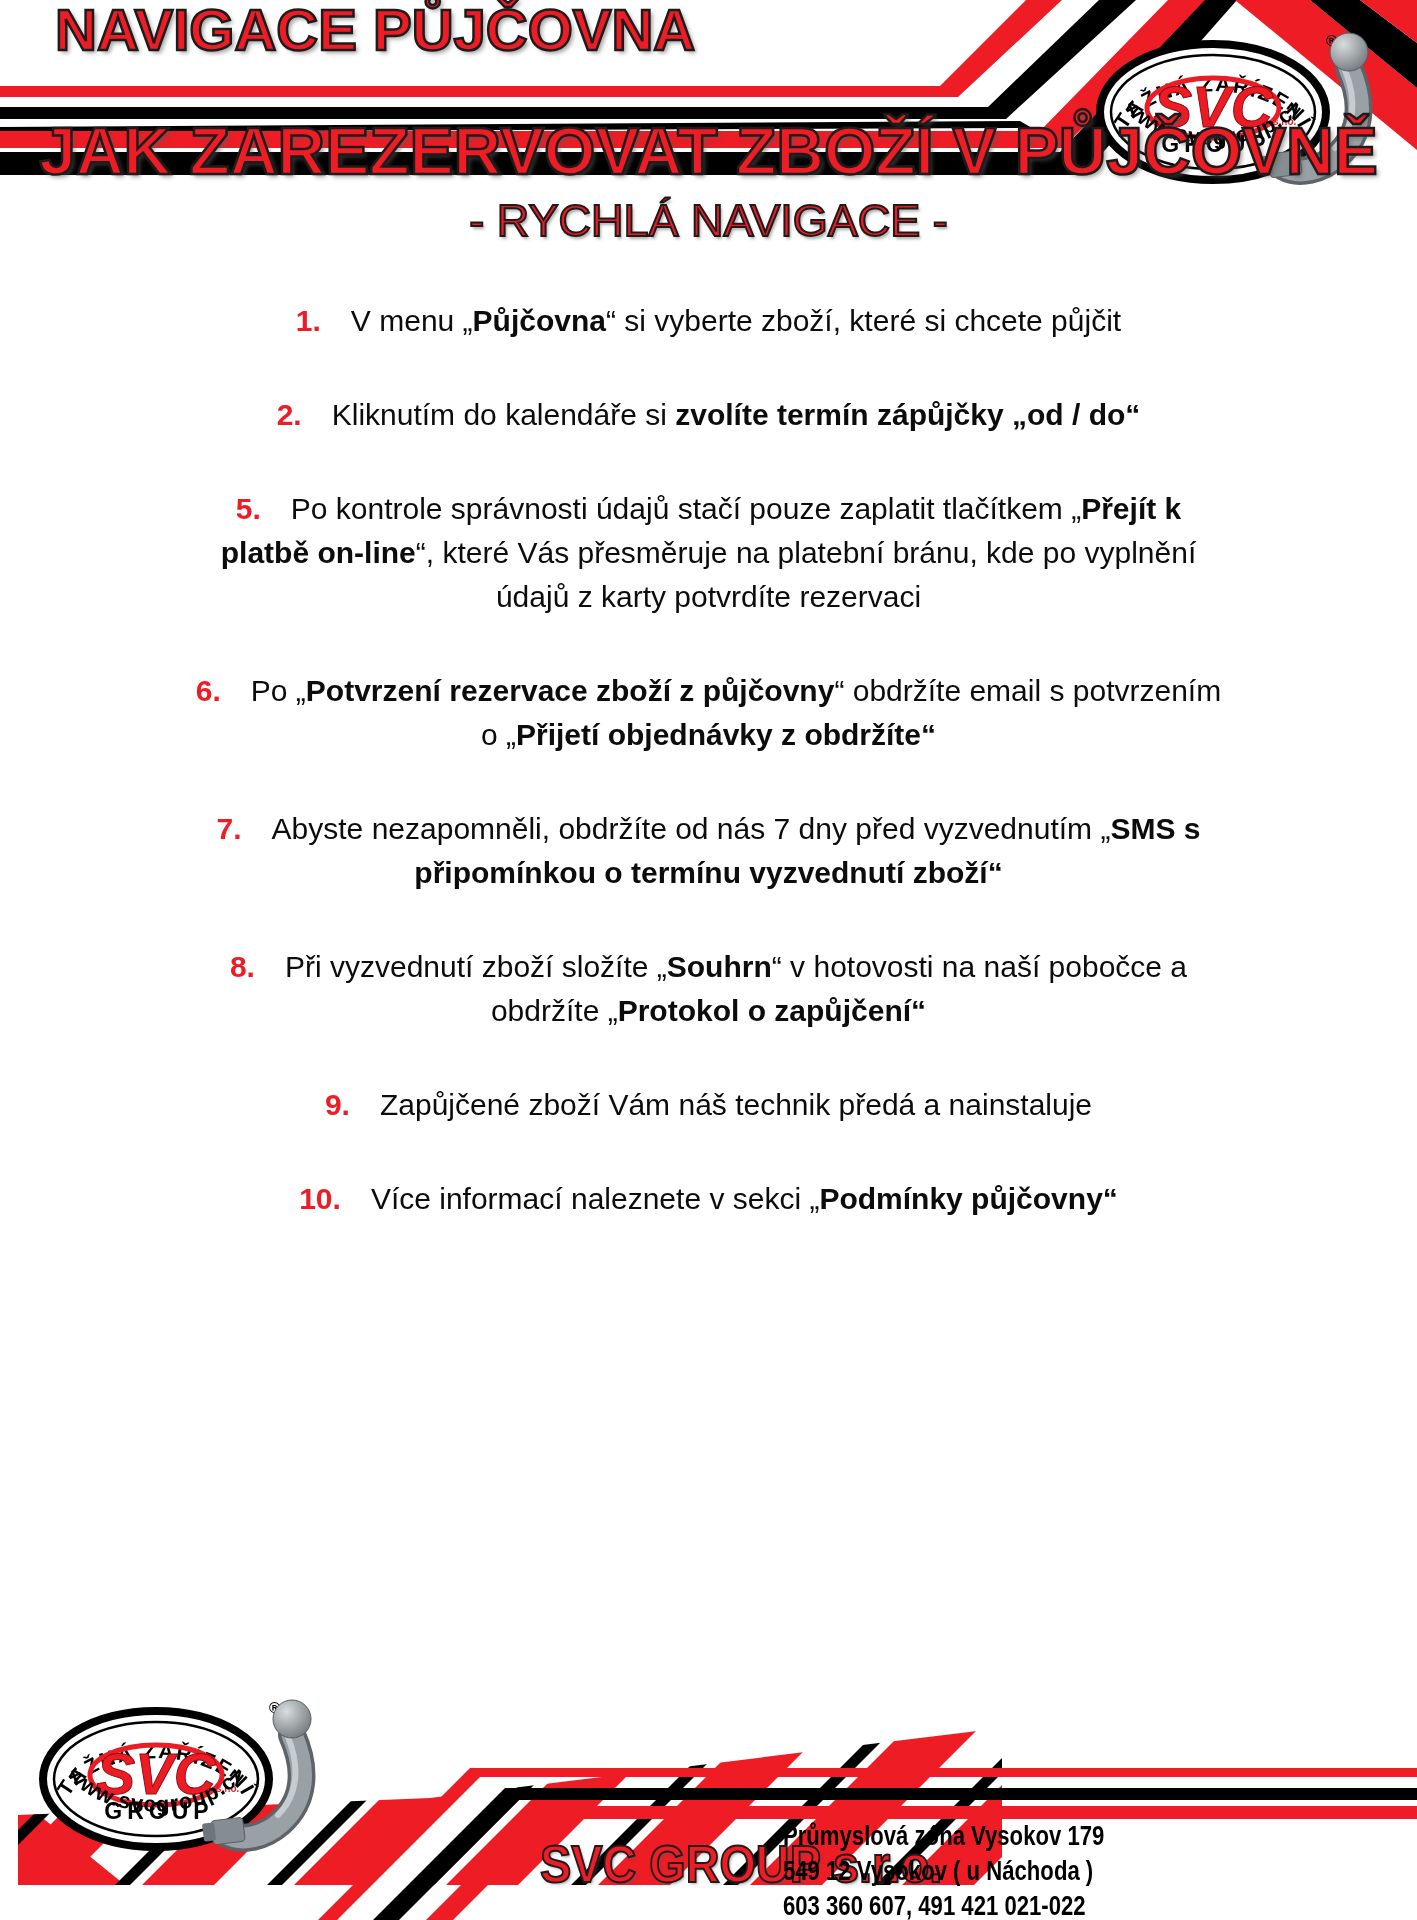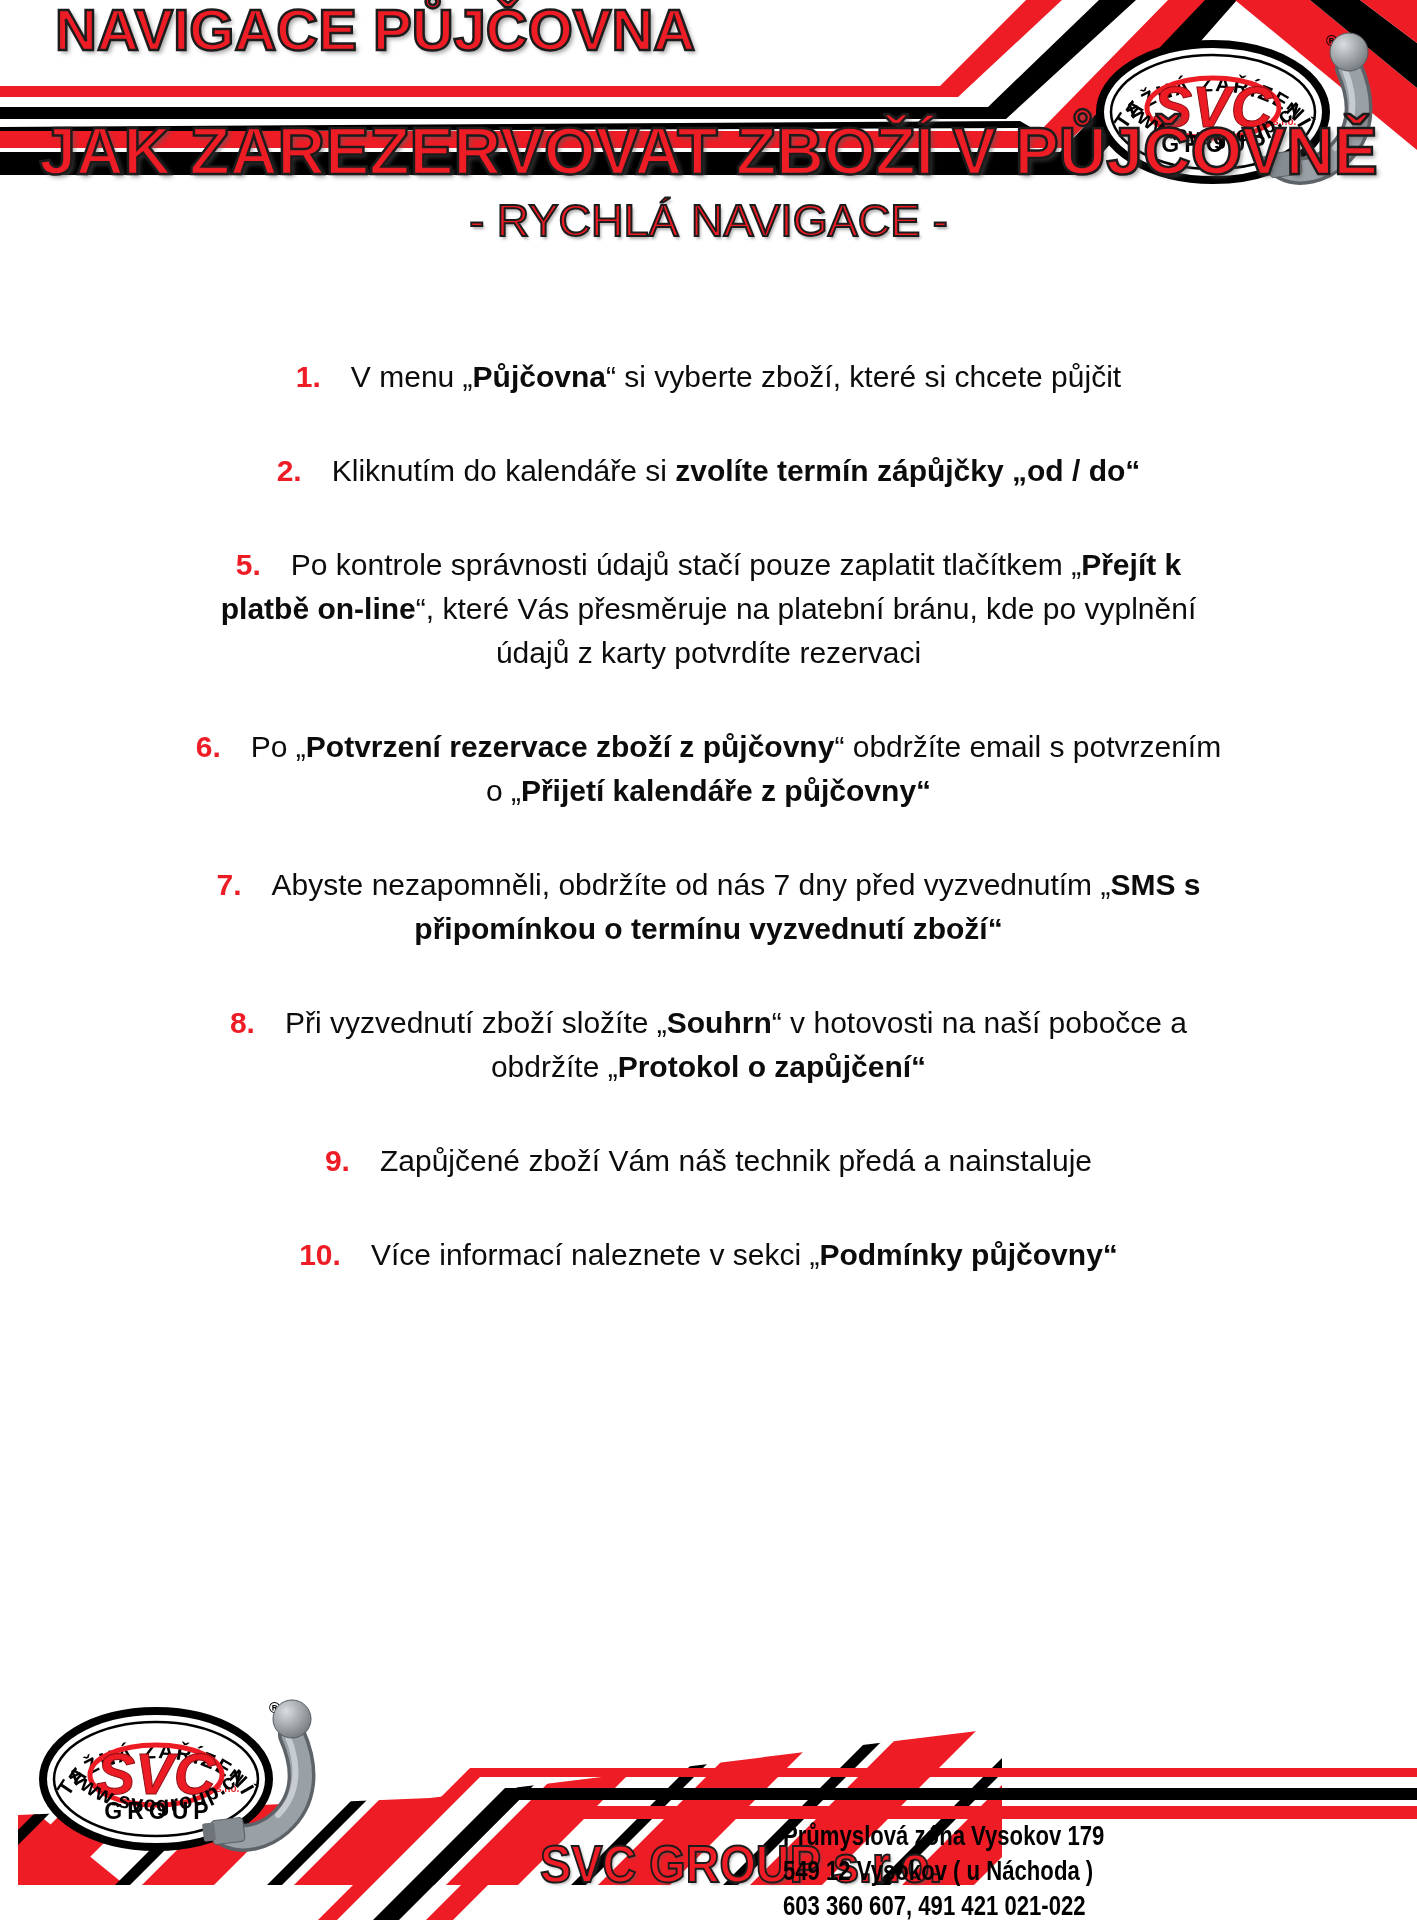--- a/index.html
+++ b/index.html
@@ -29,21 +29,21 @@
     text-shadow:3px 3px 4px rgba(90,90,90,.55);}
   .content{position:absolute;left:0;top:0;width:1417px;text-align:center;}
   .main-title{margin:115px 0 0 0;font-size:66px;line-height:72px;font-weight:bold;
     color:#ee1c25;-webkit-text-stroke:2.5px #1c1c1c;
     text-shadow:3px 3px 4px rgba(90,90,90,.55);}
   .main-subtitle{margin:8px 0 0 0;font-size:45px;line-height:52px;font-weight:normal;
     color:#ee1c25;-webkit-text-stroke:2px #1c1c1c;
     text-shadow:2px 3px 3px rgba(90,90,90,.5);}
 
   
-  .steps{margin-top:108px;}
+  .steps{margin-top:52px;}
   .step{white-space:pre;text-align:center;font-size:30px;line-height:44px;
         color:#0c0c0c;margin:0 0 50px 0;}
   .step .num{color:#ee1c25;font-weight:bold;margin-right:30px;}
   .step b{font-weight:bold;}
 
   
   .footer-company{position:absolute;left:540px;top:1834px;margin:0;
     font-size:52px;font-weight:bold;color:#ee1c25;
     transform:scaleX(.9);transform-origin:left;
     -webkit-text-stroke:2px #1c1c1c;text-shadow:2px 2px 3px rgba(90,90,90,.5);}
@@ -136,21 +136,21 @@
   <div class="content">
     <h2 class="main-title">JAK ZAREZERVOVAT ZBOŽÍ V PŮJČOVNĚ</h2>
     <h3 class="main-subtitle">- RYCHLÁ NAVIGACE -</h3>
     <div class="steps">
         <div class="step"><span class="num">1.</span><span>V menu „</span><b>Půjčovna</b><span>“ si vyberte zboží, které si chcete půjčit</span></div>
         <div class="step"><span class="num">2.</span><span>Kliknutím do kalendáře si </span><b>zvolíte termín zápůjčky „od / do“</b></div>
         <div class="step"><span class="num">5.</span><span>Po kontrole správnosti údajů stačí pouze zaplatit tlačítkem „</span><b>Přejít k
 platbě on-line</b><span>“, které Vás přesměruje na platební bránu, kde po vyplnění
 údajů z karty potvrdíte rezervaci</span></div>
         <div class="step"><span class="num">6.</span><span>Po „</span><b>Potvrzení rezervace zboží z půjčovny</b><span>“ obdržíte email s potvrzením
-o „</span><b>Přijetí kalendáře z půjčovny“</b></div>
+o „</span><b>Přijetí objednávky z obdržíte“</b></div>
         <div class="step"><span class="num">7.</span><span>Abyste nezapomněli, obdržíte od nás 7 dny před vyzvednutím „</span><b>SMS s
 připomínkou o termínu vyzvednutí zboží“</b></div>
         <div class="step"><span class="num">8.</span><span>Při vyzvednutí zboží složíte „</span><b>Souhrn</b><span>“ v hotovosti na naší pobočce a
 obdržíte „</span><b>Protokol o zapůjčení“</b></div>
         <div class="step"><span class="num">9.</span><span>Zapůjčené zboží Vám náš technik předá a nainstaluje</span></div>
         <div class="step"><span class="num">10.</span><span>Více informací naleznete v sekci „</span><b>Podmínky půjčovny“</b></div>
       </div>
   </div>
 
   <svg class="logo-svg logo-bottom" width="330" height="170" viewBox="0 0 330 170">

